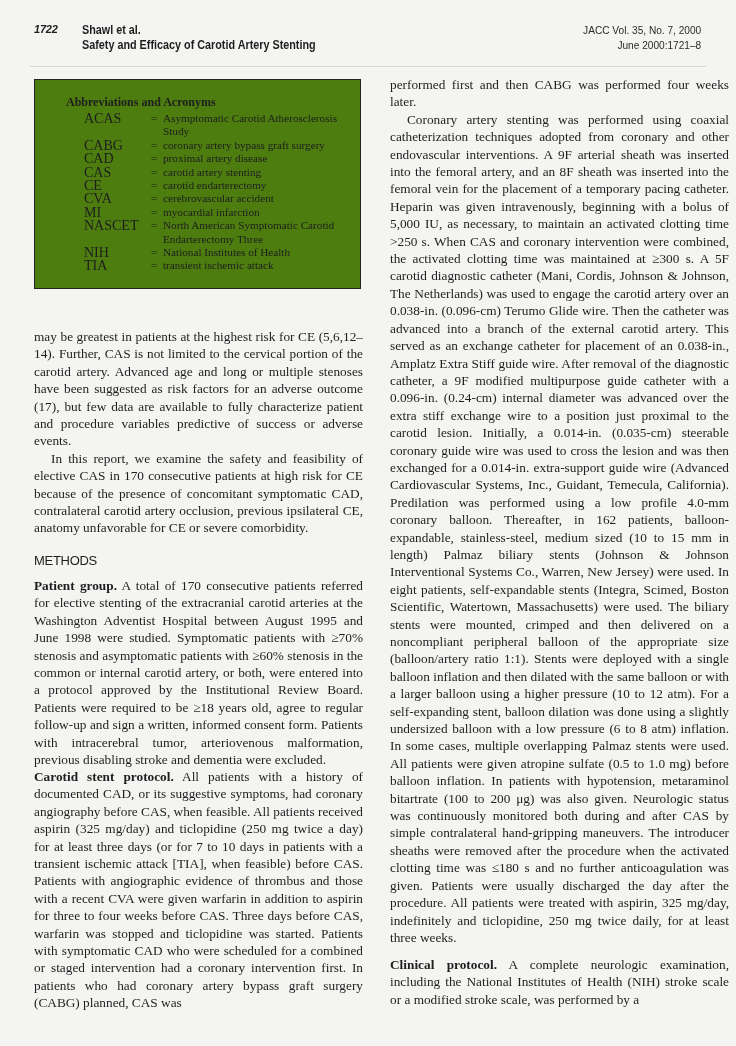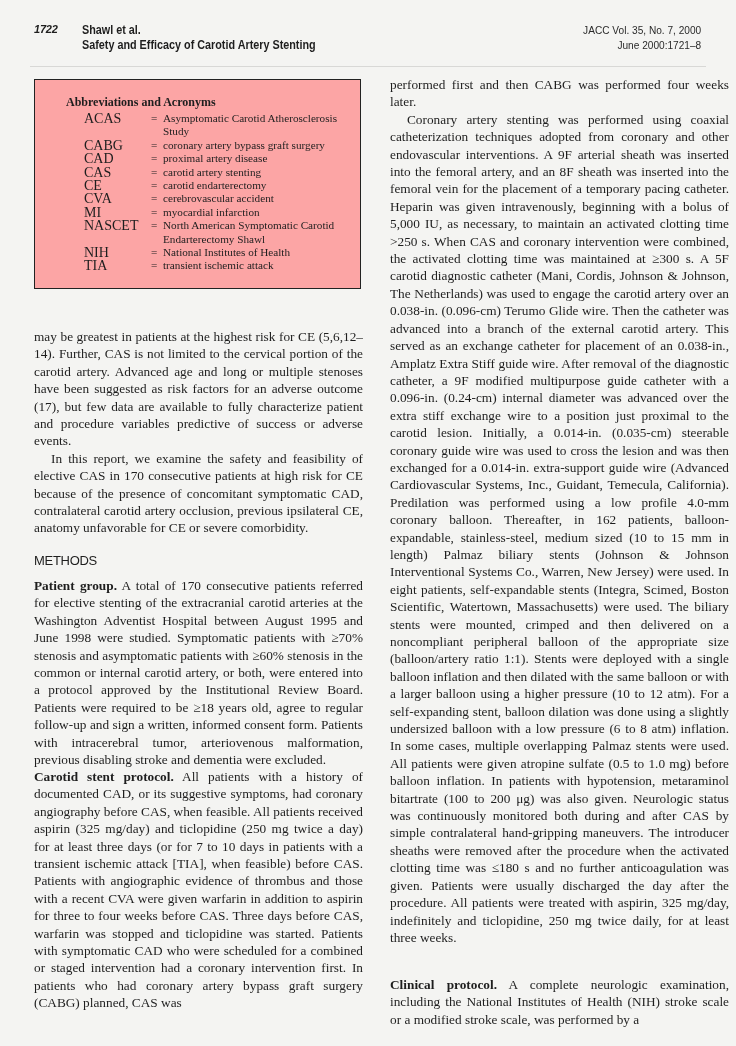--- a/index.html
+++ b/index.html
@@ -13,21 +13,21 @@
     .hdr { position: absolute; top: 23px; font-family: "Liberation Sans", "DejaVu Sans", sans-serif; }
     .hdr-num { left: 34px; font-weight: bold; font-size: 11px; letter-spacing: -0.2px; font-style: italic; }
     .hdr-auth { left: 82px; font-size: 12px; line-height: 15px; transform: scaleX(0.9); transform-origin: left; }
     .hdr-auth .a1 { font-weight: bold; }
     .hdr-auth .a2 { font-weight: bold; }
     .hdr-right { right: 35px; font-size: 11.5px; line-height: 15px; text-align: right; transform: scaleX(0.88); transform-origin: right; color: #2a2a2a; }
     .hdr-rule { position: absolute; left: 30px; right: 30px; top: 66px; height: 1px; background: #d8d8d6; }
 
     .abbr-box {
       position: absolute; left: 34px; top: 79px; width: 327px; height: 210px;
-      border: 1.5px solid #222; box-sizing: border-box; background: #fca5a5;
+      border: 1.5px solid #222; box-sizing: border-box; background: #4d7c0f;
     }
     .abbr-title { position: absolute; left: 31px; top: 15px; font-weight: bold; font-size: 12px; }
     .abbr-list { position: absolute; left: 49px; top: 32px; font-size: 11.2px; line-height: 13.4px; }
     .abbr-row { display: flex; }
     .abbr-term { width: 67px; font-size: 14px; }
     .abbr-eq { width: 12px; }
     .abbr-def { width: 185px; }
 
     .col { position: absolute; font-size: 13.3px; line-height: 17.4px; text-align: justify; }
     .col-left { left: 34px; width: 329px; }
@@ -89,21 +89,21 @@
         <span class="abbr-def">cerebrovascular accident</span>
       </div>
       <div class="abbr-row">
         <span class="abbr-term">MI</span>
         <span class="abbr-eq">=</span>
         <span class="abbr-def">myocardial infarction</span>
       </div>
       <div class="abbr-row">
         <span class="abbr-term">NASCET</span>
         <span class="abbr-eq">=</span>
-        <span class="abbr-def">North American Symptomatic Carotid Endarterectomy Shawl</span>
+        <span class="abbr-def">North American Symptomatic Carotid Endarterectomy Three</span>
       </div>
       <div class="abbr-row">
         <span class="abbr-term">NIH</span>
         <span class="abbr-eq">=</span>
         <span class="abbr-def">National Institutes of Health</span>
       </div>
       <div class="abbr-row">
         <span class="abbr-term">TIA</span>
         <span class="abbr-eq">=</span>
         <span class="abbr-def">transient ischemic attack</span>
@@ -128,18 +128,18 @@
   <p class="p">
     <span class="run">Carotid stent protocol.</span>
     <span>All patients with a history of documented CAD, or its suggestive symptoms, had coronary angiography before CAS, when feasible. All patients received aspirin (325 mg/day) and ticlopidine (250 mg twice a day) for at least three days (or for 7 to 10 days in patients with a transient ischemic attack [TIA], when feasible) before CAS. Patients with angiographic evidence of thrombus and those with a recent CVA were given warfarin in addition to aspirin for three to four weeks before CAS. Three days before CAS, warfarin was stopped and ticlopidine was started. Patients with symptomatic CAD who were scheduled for a combined or staged intervention had a coronary intervention first. In patients who had coronary artery bypass graft surgery (CABG) planned, CAS was</span>
   </p>
 </div>
 
 <div class="col col-right" style="top:76px;">
   <p class="p">performed first and then CABG was performed four weeks later.</p>
   <p class="p ind">Coronary artery stenting was performed using coaxial catheterization techniques adopted from coronary and other endovascular interventions. A 9F arterial sheath was inserted into the femoral artery, and an 8F sheath was inserted into the femoral vein for the placement of a temporary pacing catheter. Heparin was given intravenously, beginning with a bolus of 5,000 IU, as necessary, to maintain an activated clotting time &gt;250 s. When CAS and coronary intervention were combined, the activated clotting time was maintained at ≥300 s. A 5F carotid diagnostic catheter (Mani, Cordis, Johnson &amp; Johnson, The Netherlands) was used to engage the carotid artery over an 0.038-in. (0.096-cm) Terumo Glide wire. Then the catheter was advanced into a branch of the external carotid artery. This served as an exchange catheter for placement of an 0.038-in., Amplatz Extra Stiff guide wire. After removal of the diagnostic catheter, a 9F modified multipurpose guide catheter with a 0.096-in. (0.24-cm) internal diameter was advanced over the extra stiff exchange wire to a position just proximal to the carotid lesion. Initially, a 0.014-in. (0.035-cm) steerable coronary guide wire was used to cross the lesion and was then exchanged for a 0.014-in. extra-support guide wire (Advanced Cardiovascular Systems, Inc., Guidant, Temecula, California). Predilation was performed using a low profile 4.0-mm coronary balloon. Thereafter, in 162 patients, balloon-expandable, stainless-steel, medium sized (10 to 15 mm in length) Palmaz biliary stents (Johnson &amp; Johnson Interventional Systems Co., Warren, New Jersey) were used. In eight patients, self-expandable stents (Integra, Scimed, Boston Scientific, Watertown, Massachusetts) were used. The biliary stents were mounted, crimped and then delivered on a noncompliant peripheral balloon of the appropriate size (balloon/artery ratio 1:1). Stents were deployed with a single balloon inflation and then dilated with the same balloon or with a larger balloon using a higher pressure (10 to 12 atm). For a self-expanding stent, balloon dilation was done using a slightly undersized balloon with a low pressure (6 to 8 atm) inflation. In some cases, multiple overlapping Palmaz stents were used. All patients were given atropine sulfate (0.5 to 1.0 mg) before balloon inflation. In patients with hypotension, metaraminol bitartrate (100 to 200 μg) was also given. Neurologic status was continuously monitored both during and after CAS by simple contralateral hand-gripping maneuvers. The introducer sheaths were removed after the procedure when the activated clotting time was ≤180 s and no further anticoagulation was given. Patients were usually discharged the day after the procedure. All patients were treated with aspirin, 325 mg/day, indefinitely and ticlopidine, 250 mg twice daily, for at least three weeks.</p>
 </div>
-<div class="col col-right" style="top:976px;">
+<div class="col col-right" style="top:956px;">
   <p class="p">
     <span class="run">Clinical protocol.</span>
     <span>A complete neurologic examination, including the National Institutes of Health (NIH) stroke scale or a modified stroke scale, was performed by a</span>
   </p>
 </div>
 
 </body></html>

